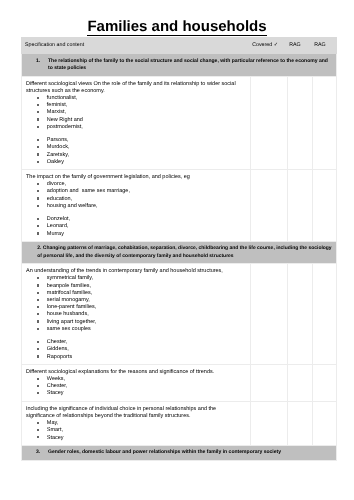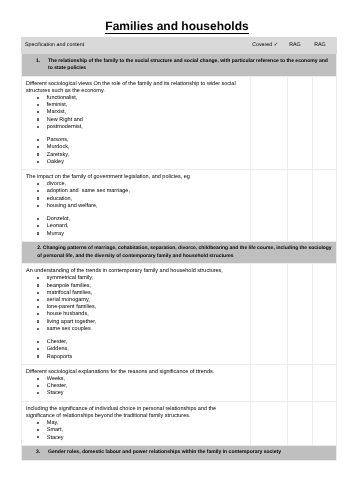--- a/index.html
+++ b/index.html
@@ -1,19 +1,19 @@
 <!DOCTYPE html>
 <html><head>
 <meta charset="utf-8">
 <style>
   html,body{margin:0;padding:0;background:#ffffff;}
   *{-webkit-font-smoothing:antialiased;}
   body{width:354px;height:500px;font-family:"Liberation Sans",sans-serif;color:#000;-webkit-font-smoothing:antialiased;text-rendering:geometricPrecision;}
   .page{position:relative;width:354px;height:500px;overflow:hidden;}
-  .doc-title{position:absolute;left:0;top:22px;width:354px;text-align:center;font-weight:bold;font-size:12px;line-height:9.2px;margin:0;}
+  .doc-title{position:absolute;left:0;top:22px;width:354px;text-align:center;font-weight:bold;font-size:15px;line-height:9.2px;margin:0;}
   .doc-title span{border-bottom:1px solid #000;padding-bottom:0px;}
   table.spec{border-collapse:collapse;position:absolute;left:21px;top:37px;width:315px;table-layout:fixed;}
   table.spec td{border:0.5px solid #ececec;vertical-align:top;padding:4.0px 12px 3.0px 4px;font-size:5.5px;line-height:7.2px;box-sizing:border-box;overflow:hidden;}
   col.c-content{width:229px;}
   col.c-covered{width:37px;}
   col.c-rag1{width:25px;}
   col.c-rag2{width:24px;}
   tr.head td{background:#d9d9d9;padding:4px 3px;font-size:5.3px;border-color:#d9d9d9;}
   tr.head td.ctr{text-align:left;padding-left:1.2px;}
   tr.section td{background:#bfbfbf;font-weight:bold;font-size:5.05px;}

